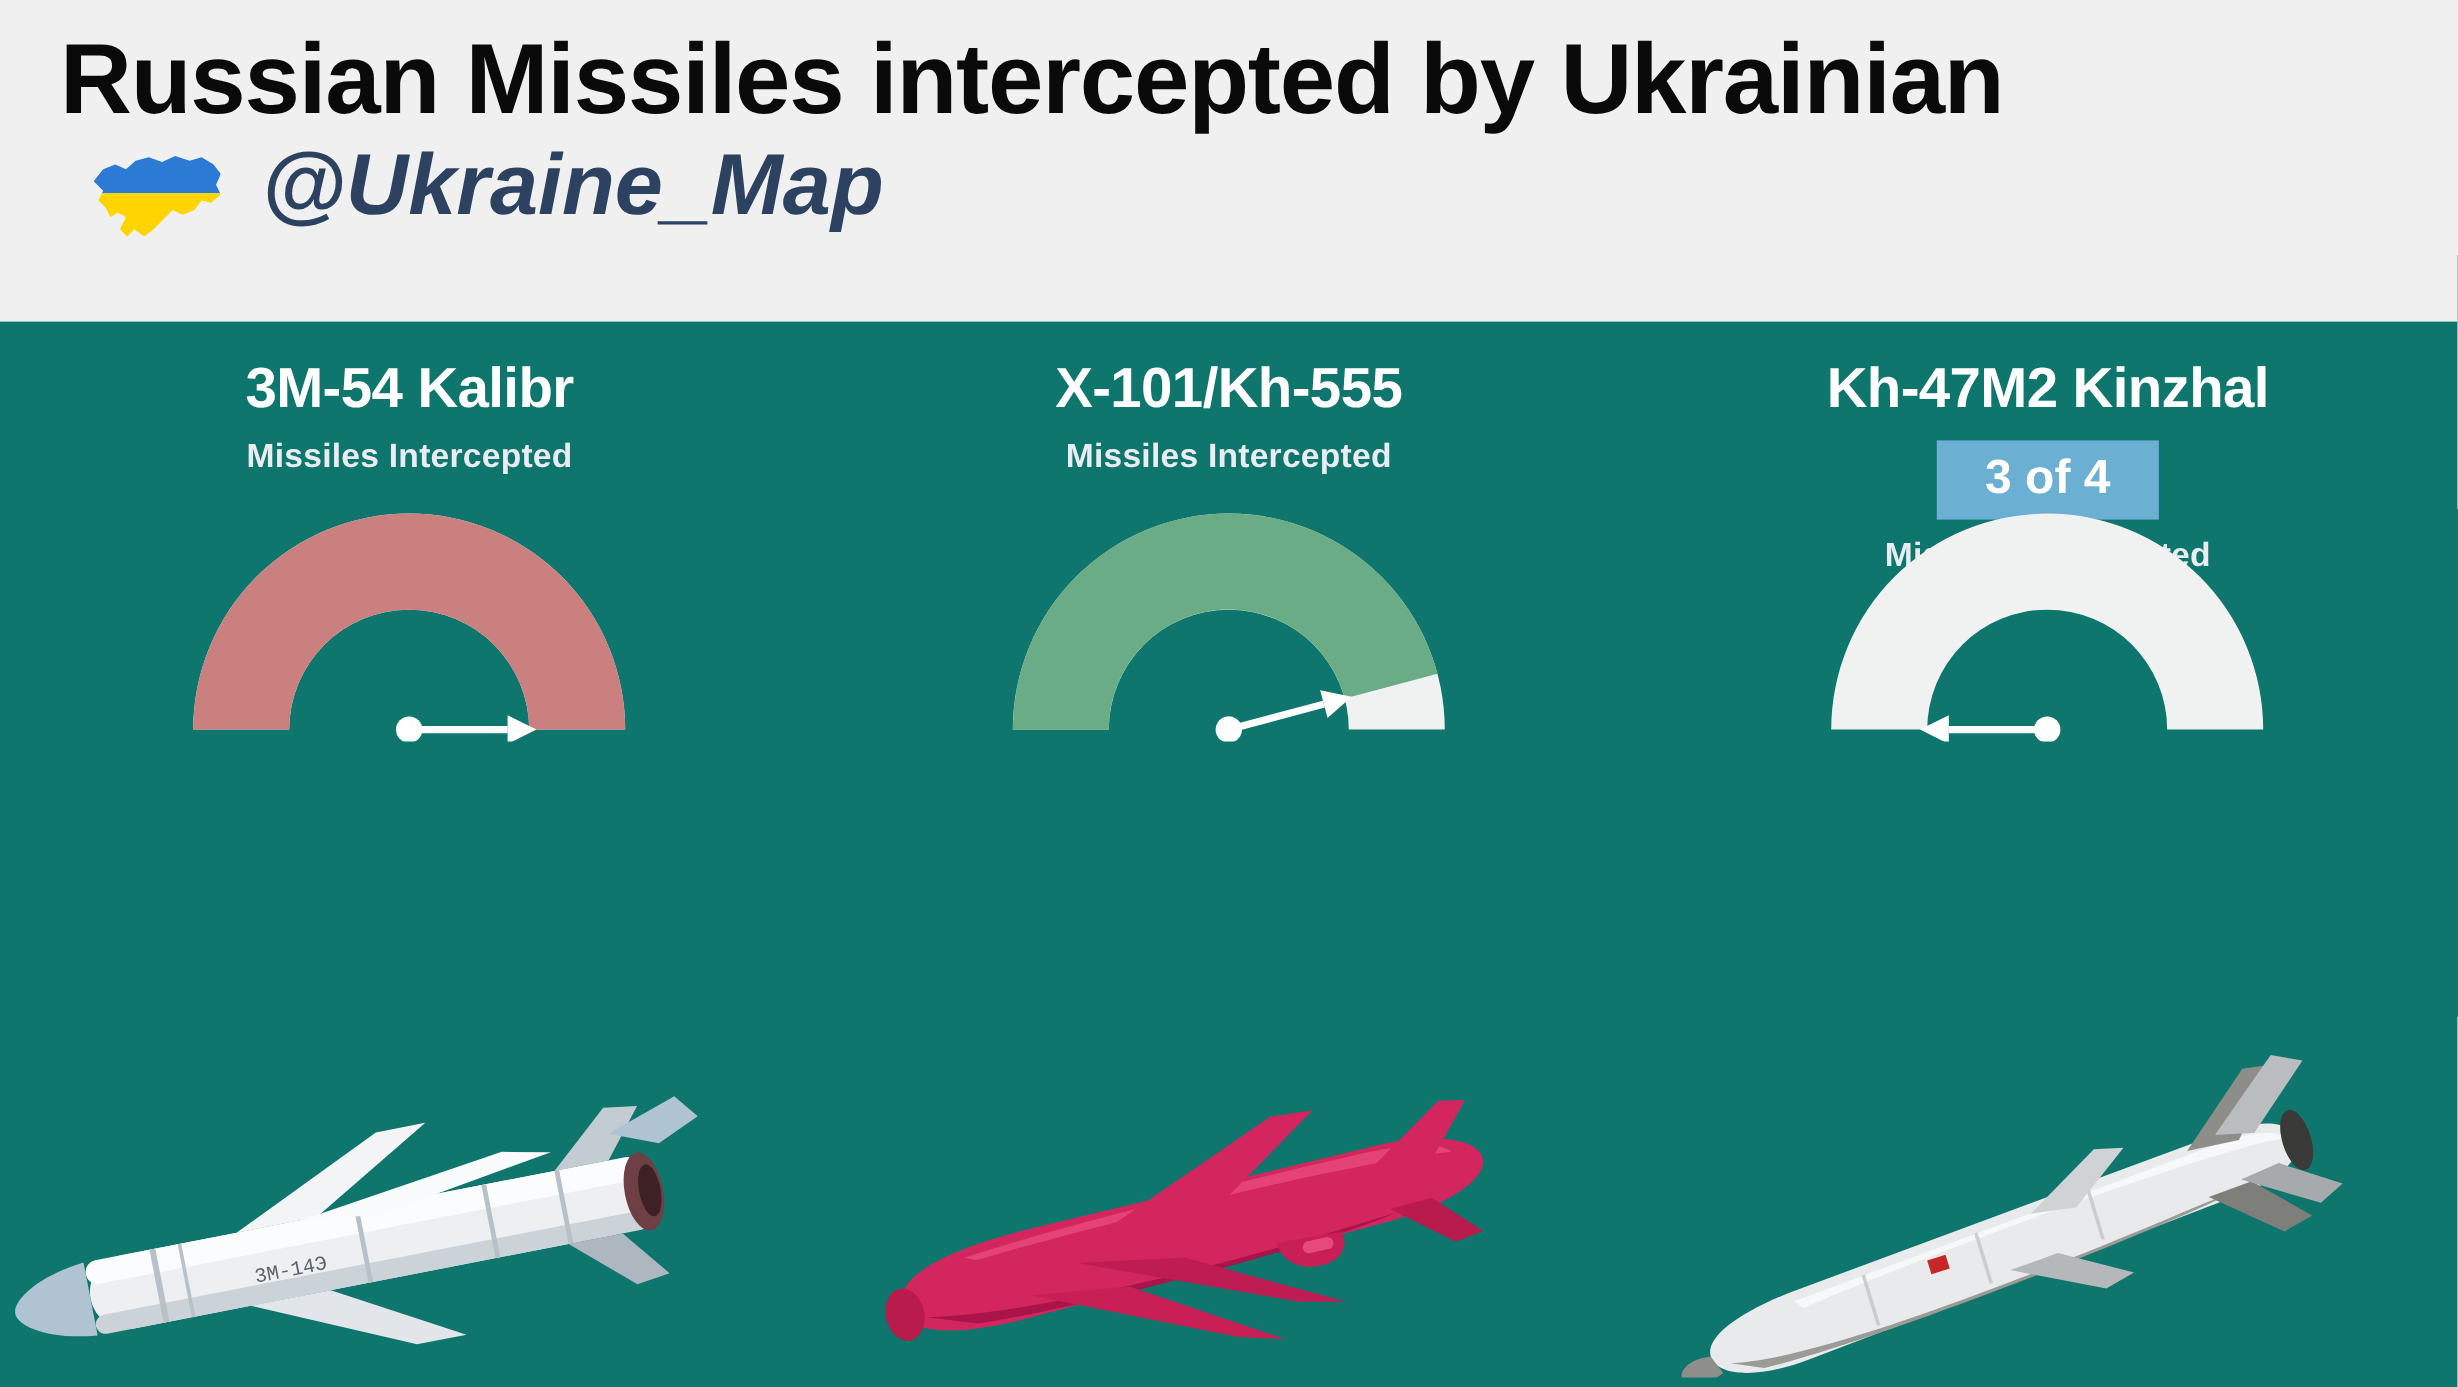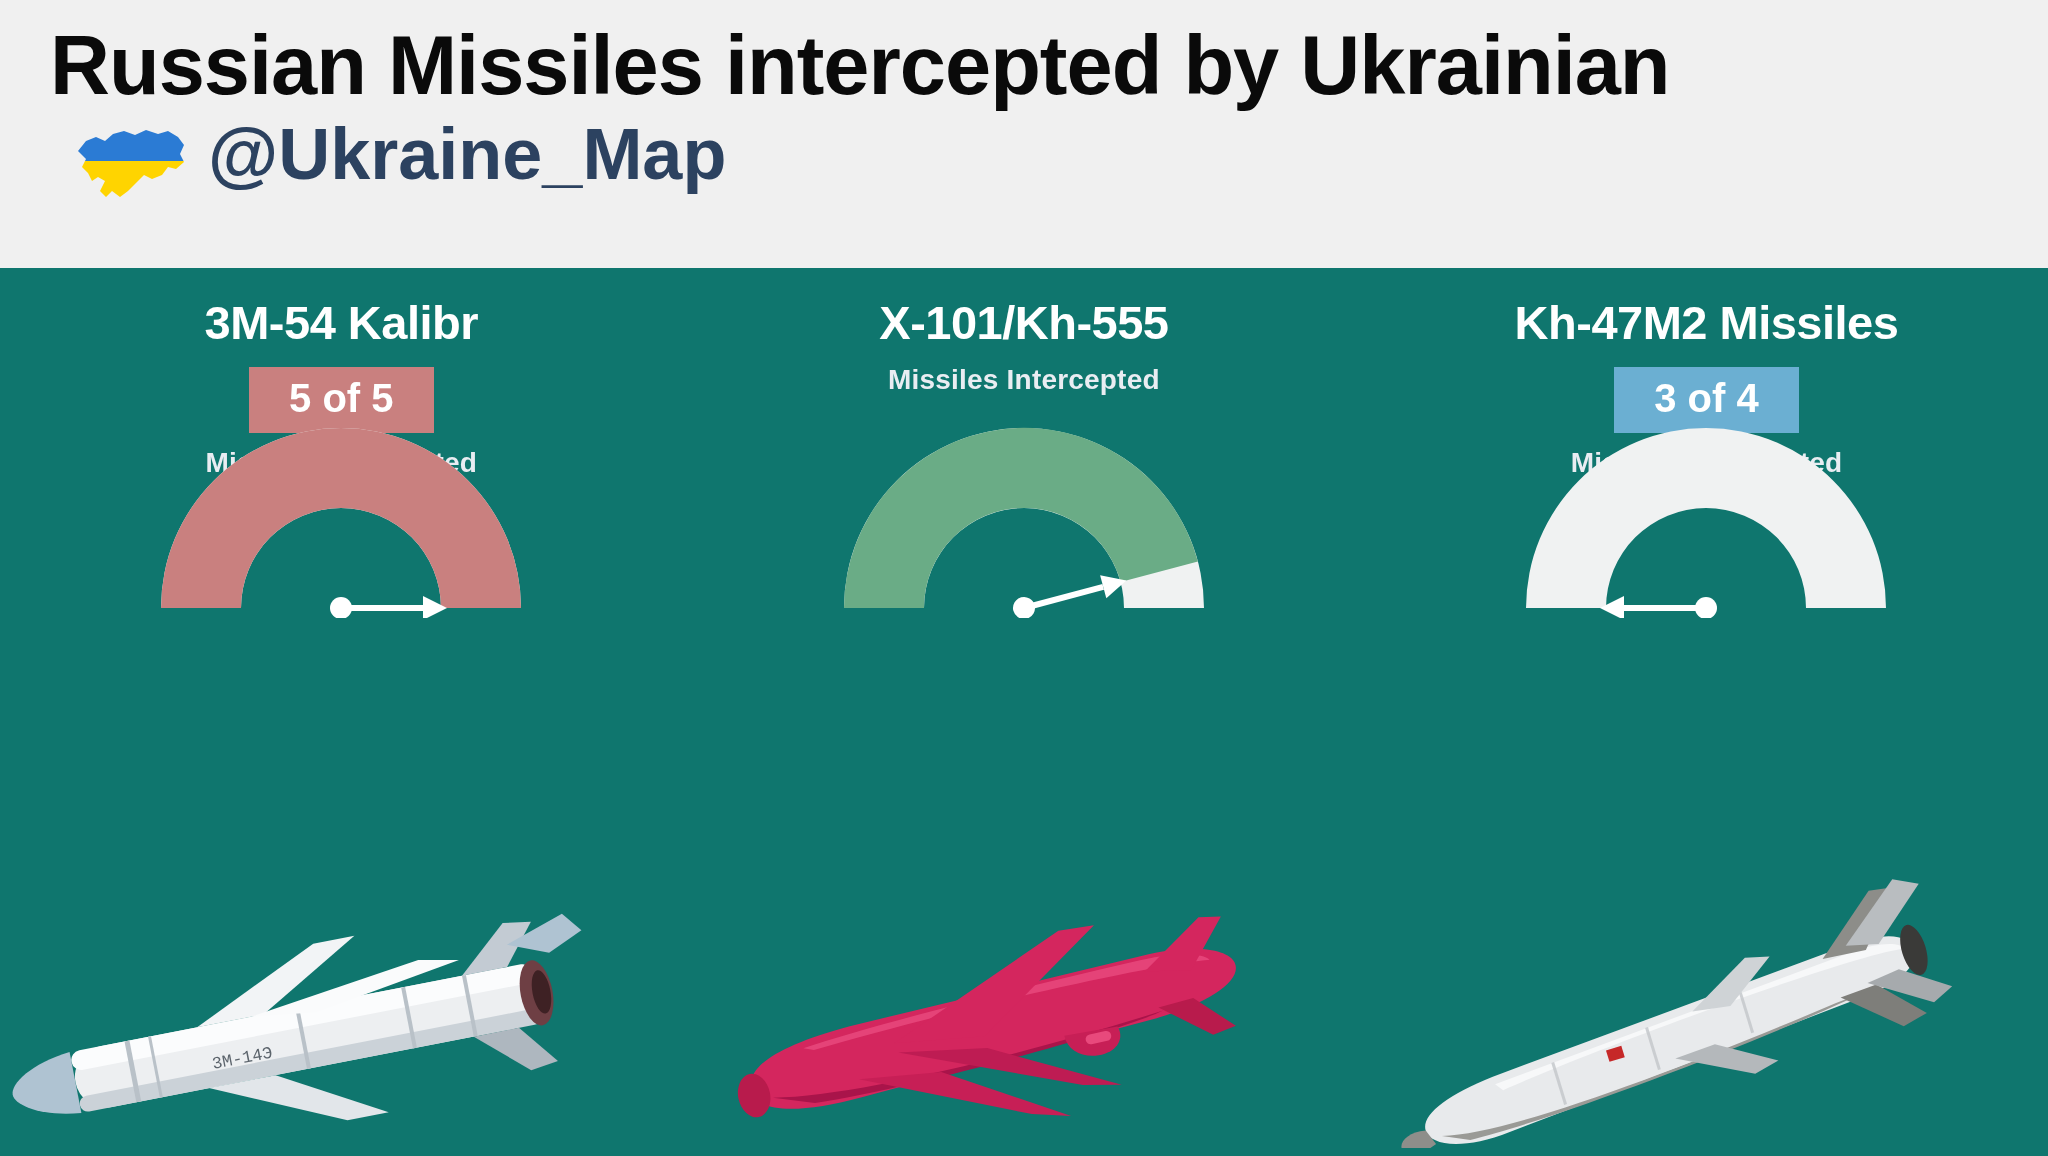--- a/index.html
+++ b/index.html
@@ -45,22 +45,23 @@
     width: 120px;
     height: 86px;
     margin: 0 6px 0 22px;
     flex: none;
     position: relative;
     top: 6px;
   }
   .handle-text {
     font-size: 72px;
     font-weight: bold;
+    font-style: italic;
     color: #2C4260;
-    margin-left: 10px;
+    margin-left: 20px;
   }
 
   
   .panels {
     position: absolute;
     left: 0; top: 268px;
     width: 2048px;
     height: 888px;
     display: flex;
   }
@@ -149,21 +150,20 @@
       </span>
       <span class="handle-text">@Ukraine_Map</span>
     </div>
   </div>
 
   <div class="panels">
 
     <div class="panel">
       <div class="panel-head">
         <div class="panel-title">3M-54 Kalibr</div>
-        <div class="badge" style="background:#C9807F">5 of 5</div>
         <div class="badge-sub">Missiles Intercepted</div>
       </div>
 
       <div class="gauge-wrap">
         <svg class="gauge-svg" viewBox="0 0 380 200" aria-hidden="true">
 
           <path d="M10,190 A180,180 0 0 1 370,190 L290,190 A100,100 0 0 0 90,190 Z" fill="#F0F2F2"></path>
 
           <path d="M10,190 A180,180 0 0 1 370,190 L290,190 A100,100 0 0 0 90,190 Z" fill="#C9807F"></path>
 
@@ -257,21 +257,21 @@
 
             <path d="M378,196 C378,214 396,224 414,222 C430,220 436,208 432,198 Z" fill="#C71F56"></path>
             <rect x="398" y="200" width="26" height="10" rx="5" fill="#E8497C"></rect>
           </g>
         </svg>
       </div>
     </div>
 
     <div class="panel">
       <div class="panel-head">
-        <div class="panel-title">Kh-47M2 Missiles</div>
+        <div class="panel-title">Kh-47M2 Kinzhal</div>
         <div class="badge" style="background:#6BAFD2">3 of 4</div>
         <div class="badge-sub">Missiles Intercepted</div>
       </div>
 
       <div class="gauge-wrap">
         <svg class="gauge-svg" viewBox="0 0 380 200" aria-hidden="true">
 
           <path d="M10,190 A180,180 0 0 1 370,190 L290,190 A100,100 0 0 0 90,190 Z" fill="#F0F2F2"></path>
 
           <path d="M10,190 L90,190 Z" fill="#6BAFD2"></path>

